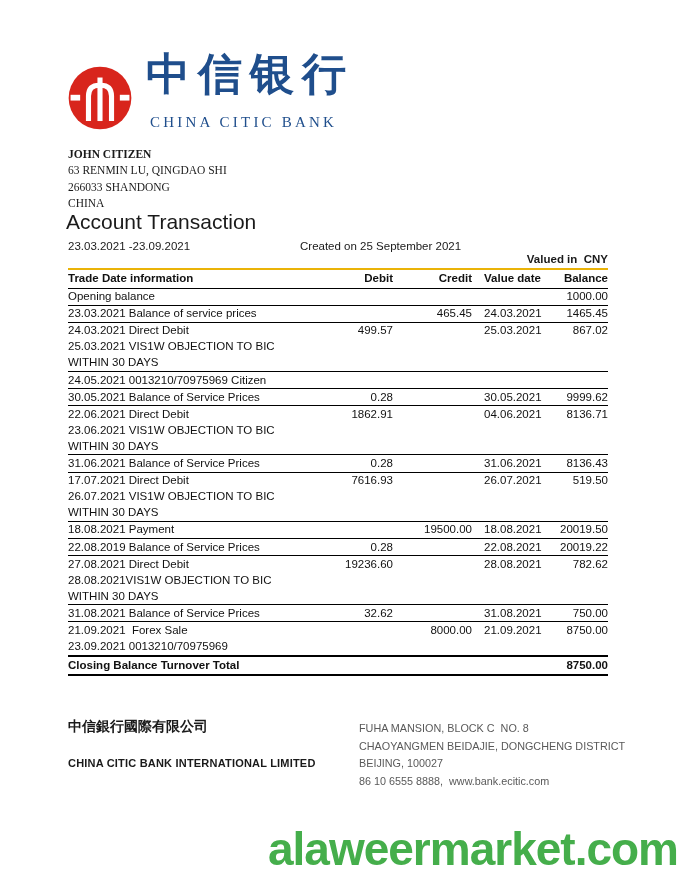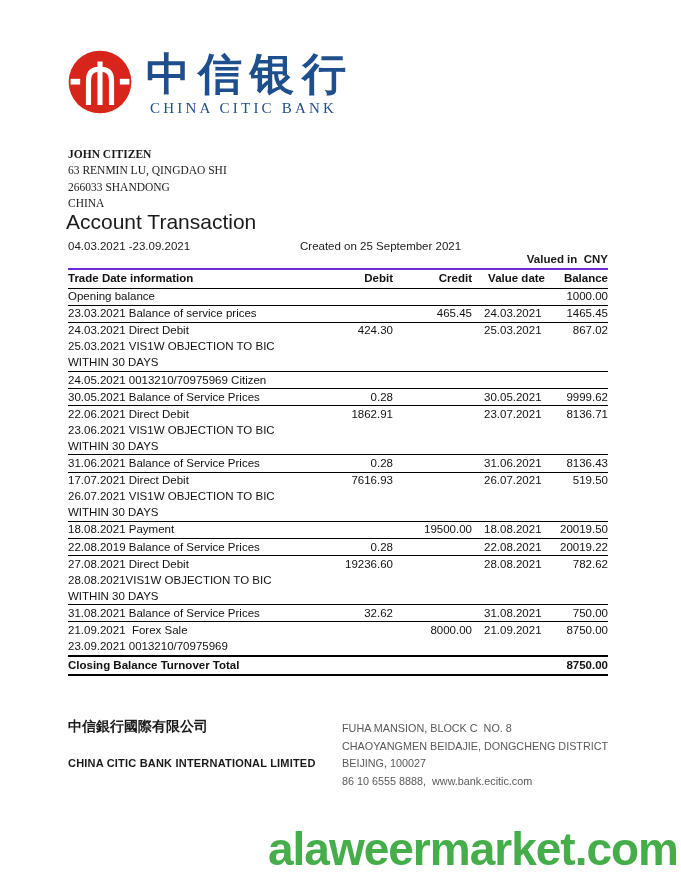--- a/index.html
+++ b/index.html
@@ -10,72 +10,72 @@
     --ink:#1a1a1a;
   }
   html,body{margin:0;padding:0;background:#fff;}
   .page{
     position:relative;width:681px;height:888px;background:#fff;overflow:hidden;
     font-family:"Liberation Sans",sans-serif;color:var(--ink);
   }
   .keep-space{white-space:pre;}
 
   
-  .logo-wrap{position:absolute;left:68px;top:50px;display:flex;align-items:flex-start;}
+  .logo-wrap{position:absolute;left:68px;top:50px;display:flex;align-items:flex-end;}
   .logo-mark{width:64px;height:64px;flex:0 0 auto;}
   .logo-circle{fill:var(--brand-red);}
   .logo-white{stroke:#fff;stroke-width:8;fill:none;}
   .logo-slot{fill:#fff;}
   .brand-text{margin-left:14px;}
   .brand-cn{
     font-size:44px;line-height:48px;font-weight:bold;color:var(--brand-blue);
     letter-spacing:8px;white-space:pre;
   }
   .brand-en{
     font-family:"Liberation Serif",serif;font-size:15px;line-height:16px;
-    color:var(--brand-blue);letter-spacing:3.2px;margin-top:2px;margin-left:4px;white-space:pre;
+    color:var(--brand-blue);letter-spacing:3.2px;margin-top:16px;margin-left:4px;white-space:pre;
   }
 
   
   .customer{position:absolute;left:68px;top:146px;font-family:"Liberation Serif",serif;
     font-size:11.5px;line-height:16.3px;}
   .customer .name{font-weight:bold;}
 
   
   .title{position:absolute;left:66px;top:209px;font-size:21px;line-height:26px;font-weight:500;}
   .period{position:absolute;left:68px;top:240px;font-size:11.5px;}
   .created{position:absolute;left:300px;top:240px;font-size:11.5px;}
   .valued{position:absolute;left:68px;top:253px;width:540px;text-align:right;
     font-size:11.5px;font-weight:bold;}
 
   
   table.tx{
     position:absolute;left:68px;top:268px;width:540px;border-collapse:collapse;
     font-size:11.5px;color:#111;
   }
   table.tx th{
-    border-top:2px solid #6d28d9;border-bottom:1px solid #000;
+    border-top:2px solid #eab308;border-bottom:1px solid #000;
     font-weight:bold;padding:2px 0 2.5px 0;line-height:13px;text-align:right;white-space:pre;
   }
   table.tx th.h-info{text-align:left;}
-  table.tx th.h-date{text-align:right;padding-left:12px;}
+  table.tx th.h-date{text-align:left;padding-left:12px;}
   table.tx td{padding:1.6px 0;line-height:12.9px;vertical-align:top;text-align:right;white-space:pre;}
   table.tx td.c-info{text-align:left;}
   table.tx td.c-date{text-align:left;padding-left:12px;}
   table.tx tr.rule td{border-bottom:1px solid #000;}
   table.tx tr.total td{
     border-top:2px solid #000;border-bottom:2px solid #000;
     font-weight:bold;padding:2.5px 0;
   }
 
   
   .footer-left{position:absolute;left:68px;top:719px;}
   .company-cn{font-size:14px;font-weight:bold;line-height:15px;}
   .company-en{font-size:11px;font-weight:bold;margin-top:23px;letter-spacing:.2px;}
-  .footer-right{position:absolute;left:342px;top:720px;color:var(--footer-gray);
+  .footer-right{position:absolute;left:359px;top:720px;color:var(--footer-gray);
     font-size:10.8px;line-height:17.5px;}
 
   
   .watermark{
     position:absolute;right:3px;top:824px;
     font-size:46px;font-weight:bold;letter-spacing:-1px;
     color:var(--watermark-green);line-height:50px;
   }
 </style>
 </head>
@@ -99,21 +99,21 @@
   </div>
 
   <div class="customer">
     <div class="name">JOHN CITIZEN</div>
     <div>63 RENMIN LU, QINGDAO SHI</div>
     <div>266033 SHANDONG</div>
     <div>CHINA</div>
   </div>
 
   <div class="title">Account Transaction</div>
-  <div class="period keep-space">04.03.2021 -23.09.2021</div>
+  <div class="period keep-space">23.03.2021 -23.09.2021</div>
   <div class="created">Created on 25 September 2021</div>
   <div class="valued keep-space">Valued in  CNY</div>
 
   <table class="tx">
     <colgroup>
       <col style="width:257px">
         <col style="width:68px">
         <col style="width:79px">
       <col style="width:73px">
         <col style="width:63px">
@@ -140,21 +140,21 @@
         <tr class="rule">
           <td class="c-info">23.03.2021 Balance of service prices</td>
           <td class="c-num"></td>
           <td class="c-num">465.45</td>
           <td class="c-date">24.03.2021</td>
           <td class="c-num">1465.45</td>
         </tr>
 
         <tr>
           <td class="c-info">24.03.2021 Direct Debit</td>
-          <td class="c-num">424.30</td>
+          <td class="c-num">499.57</td>
           <td class="c-num"></td>
           <td class="c-date">25.03.2021</td>
           <td class="c-num">867.02</td>
         </tr>
 
         <tr>
           <td class="c-info">25.03.2021 VIS1W OBJECTION TO BIC</td>
           <td class="c-num"></td>
           <td class="c-num"></td>
           <td class="c-date"></td>
@@ -184,21 +184,21 @@
           <td class="c-num">0.28</td>
           <td class="c-num"></td>
           <td class="c-date">30.05.2021</td>
           <td class="c-num">9999.62</td>
         </tr>
 
         <tr>
           <td class="c-info">22.06.2021 Direct Debit</td>
           <td class="c-num">1862.91</td>
           <td class="c-num"></td>
-          <td class="c-date">23.07.2021</td>
+          <td class="c-date">04.06.2021</td>
           <td class="c-num">8136.71</td>
         </tr>
 
         <tr>
           <td class="c-info">23.06.2021 VIS1W OBJECTION TO BIC</td>
           <td class="c-num"></td>
           <td class="c-num"></td>
           <td class="c-date"></td>
           <td class="c-num"></td>
         </tr>

